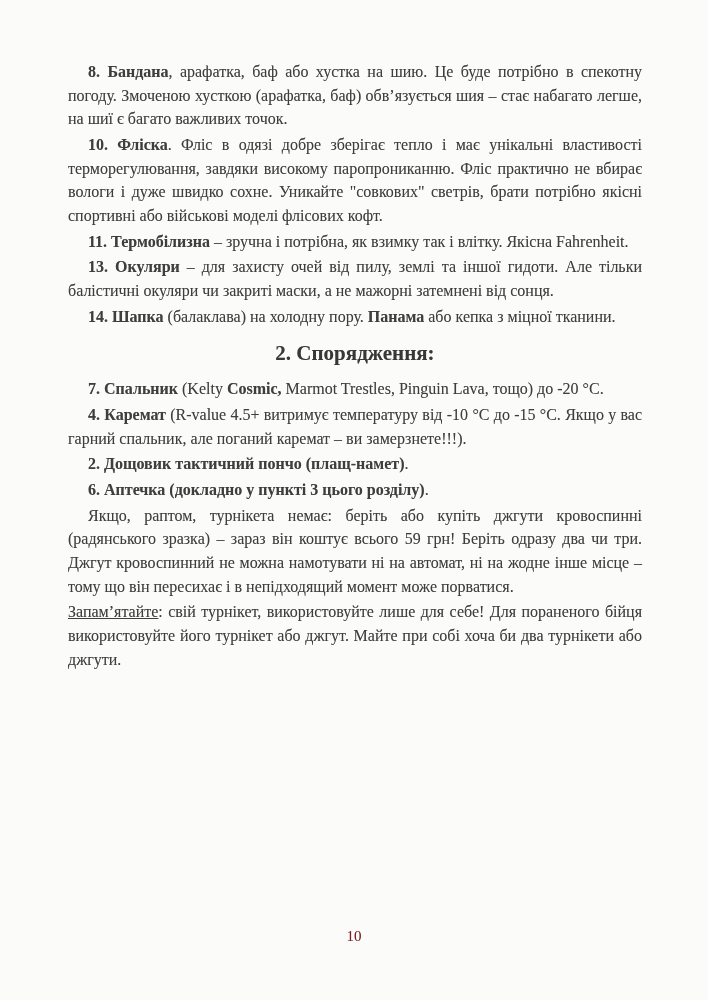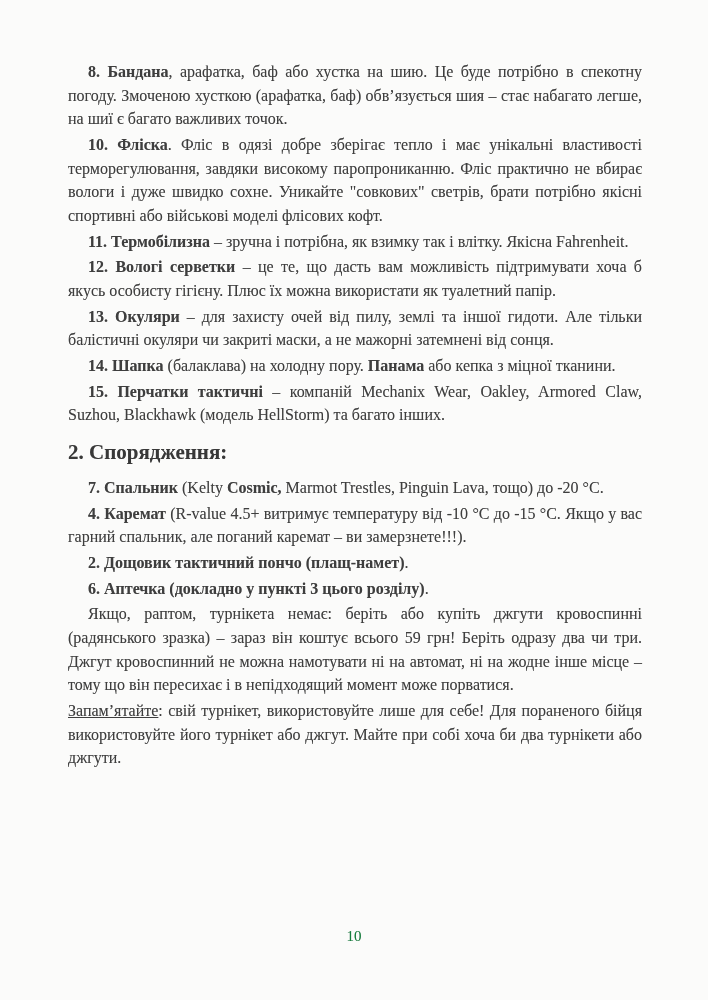--- a/index.html
+++ b/index.html
@@ -33,50 +33,49 @@
   .para.indent {
     text-indent: 20px;
   }
   .bold {
     font-weight: bold;
   }
   .underline {
     text-decoration: underline;
   }
   .section-heading {
+    text-align: center;
     font-size: 21px;
     font-weight: bold;
     margin: 13px 0 11px 0;
     color: #383838;
     text-shadow: 0 0 0.6px rgba(70,70,70,0.35);
     font-family: "Liberation Serif", serif;
   }
   .page-number {
     position: absolute;
     top: 928px;
     left: 0;
     width: 100%;
     text-align: center;
     font-size: 15px;
-    color: #15803d;
+    color: #7f1d1d;
     text-shadow: 0 0 0.6px rgba(70,70,70,0.35);
   }
 </style>
 </head>
 <body>
 
 <div class="page">
   <div id="doc">
       <p class="para indent"><span class="bold">8. Бандана</span><span>, арафатка, баф або хустка на шию. Це буде потрібно в спекотну погоду. Змоченою хусткою (арафатка, баф) обв’язується шия – стає набагато легше, на шиї є багато важливих точок.</span></p>
       <p class="para indent"><span class="bold">10. Фліска</span><span>. Фліс в одязі добре зберігає тепло і має унікальні властивості терморегулювання, завдяки високому паропрониканню. Фліс практично не вбирає вологи і дуже швидко сохне. Уникайте "совкових" светрів, брати потрібно якісні спортивні або військові моделі флісових кофт.</span></p>
       <p class="para indent"><span class="bold">11. Термобілизна</span><span> – зручна і потрібна, як взимку так і влітку. Якісна Fahrenheit.</span></p>
-      <p class="para indent"><span class="bold">12. Вологі серветки</span><span> – це те, що дасть вам можливість підтримувати хоча б якусь особисту гігієну. Плюс їх можна використати як туалетний папір.</span></p>
       <p class="para indent"><span class="bold">13. Окуляри</span><span> – для захисту очей від пилу, землі та іншої гидоти. Але тільки балістичні окуляри чи закриті маски, а не мажорні затемнені від сонця.</span></p>
       <p class="para indent"><span class="bold">14. Шапка</span><span> (балаклава) на холодну пору. </span><span class="bold">Панама</span><span> або кепка з міцної тканини.</span></p>
-      <p class="para indent"><span class="bold">15. Перчатки тактичні</span><span> – компаній Mechanix Wear, Oakley, Armored Claw, Suzhou, Blackhawk (модель HellStorm) та багато інших.</span></p>
       <h2 class="section-heading">2. Спорядження:</h2>
       <p class="para indent"><span class="bold">7. Спальник</span><span> (Kelty </span><span class="bold">Cosmic,</span><span> Marmot Trestles, Pinguin Lava, тощо) до -20 °C.</span></p>
       <p class="para indent"><span class="bold">4. Каремат</span><span> (R-value 4.5+ витримує температуру від -10 °C до -15 °C. Якщо у вас гарний спальник, але поганий каремат – ви замерзнете!!!).</span></p>
       <p class="para indent"><span class="bold">2. Дощовик тактичний пончо (плащ-намет)</span><span>.</span></p>
       <p class="para indent"><span class="bold">6. Аптечка (докладно у пункті 3 цього розділу)</span><span>.</span></p>
       <p class="para indent"><span>Якщо, раптом, турнікета немає: беріть або купіть джгути кровоспинні (радянського зразка) – зараз він коштує всього 59 грн! Беріть одразу два чи три. Джгут кровоспинний не можна намотувати ні на автомат, ні на жодне інше місце – тому що він пересихає і в непідходящий момент може порватися.</span></p>
       <p class="para"><span class="underline">Запам’ятайте</span><span>: свій турнікет, використовуйте лише для себе! Для пораненого бійця використовуйте його турнікет або джгут. Майте при собі хоча би два турнікети або джгути.</span></p>
     </div>
   <div class="page-number">10</div>
 </div>

